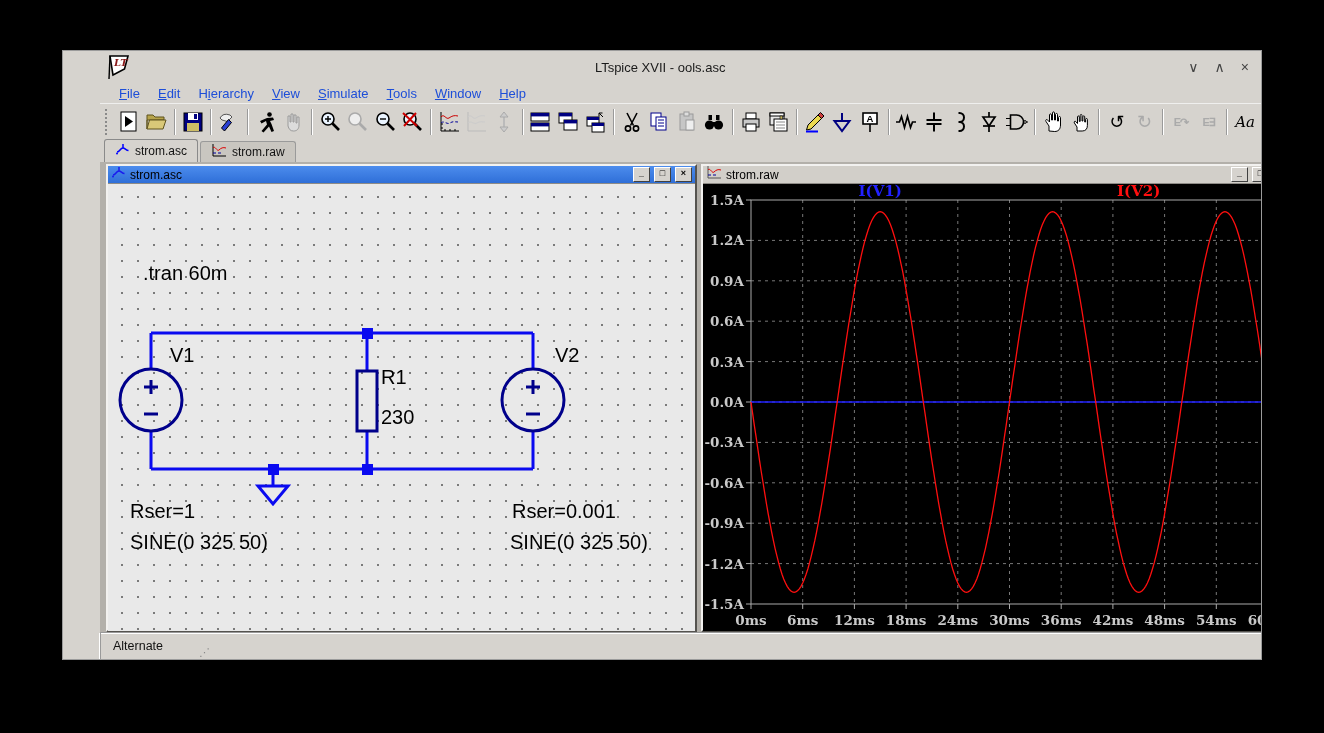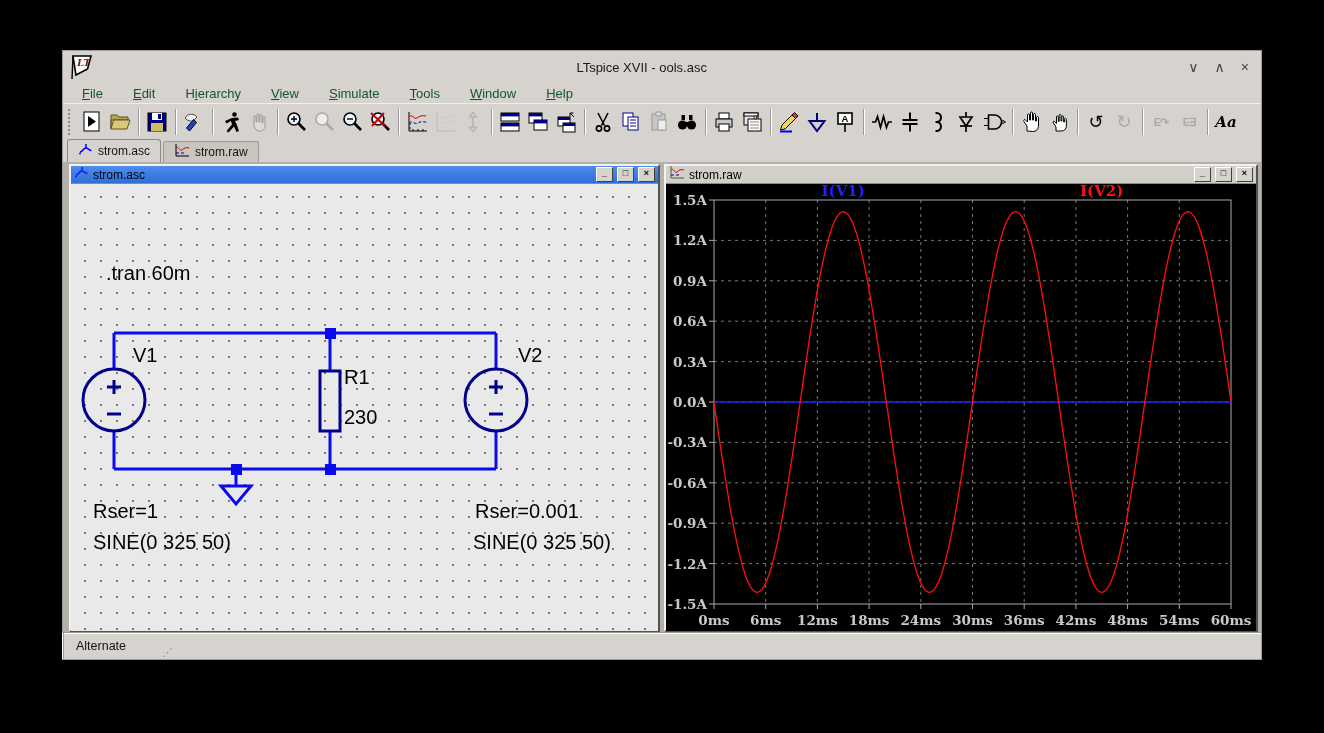--- a/index.html
+++ b/index.html
@@ -1,39 +1,39 @@
 <!DOCTYPE html>
 <html><head>
 <meta charset="utf-8">
 <style>
   html,body{margin:0;padding:0;background:#000;}
   .screen{position:relative;width:1324px;height:733px;background:#000;overflow:hidden;
           font-family:"Liberation Sans",sans-serif;}
   .window{position:absolute;left:62px;top:50px;width:1200px;height:610px;
           background:#d6d3ce;border:1px solid #9b9b9b;box-sizing:border-box;
-          display:flex;flex-direction:column;}
+          display:flex;flex-direction:column;padding-left:37px;}
   
   .titlebar{height:32px;display:flex;align-items:center;padding:0 8px;background:#d6d3ce;}
   .titlebar .app-logo{width:24px;height:26px;}
   .titlebar .title-text{flex:1;text-align:center;font-size:13px;color:#1a1a1a;}
   .win-controls{display:flex;gap:16px;font-size:14px;color:#444;margin-right:4px;}
   .win-controls span{cursor:default;}
   
-  .menubar{height:20px;display:flex;align-items:center;padding:0 10px;gap:12px;font-size:13px;color:#14532d;}
+  .menubar{height:20px;display:flex;align-items:center;padding:0 10px;gap:0;font-size:13px;color:#1d4ed8;}
   .menu-item{padding:1px 9px;}
   .menu-item u{text-decoration:underline;}
   
   .toolbar{height:36px;display:flex;align-items:center;padding:0 2px;border-top:1px solid #efefee;}
   .tbgrip{width:5px;height:26px;margin:0 3px;border-left:2px dotted #8a8a8a;}
   .tbi{width:28px;height:28px;display:flex;align-items:center;justify-content:center;}
   .tbi svg{display:block;}
   .tbsep{width:1px;height:26px;background:#9a9a9a;margin:0 4px;box-shadow:1px 0 0 #fff;}
   .glyph{font-size:18px;line-height:1;color:#000;}
   .glyph.dis{color:#aaa;}
-  .aa{font-family:"DejaVu Serif",serif;font-style:italic;font-weight:bold;font-size:15px;color:#000;}
+  .aa{font-family:"DejaVu Serif",serif;font-style:italic;font-weight:normal;font-size:15px;color:#000;}
   .ero{font-size:11px;font-weight:bold;color:#aaa;letter-spacing:-1px;}
   
   .tabbar{height:22px;display:flex;align-items:flex-end;padding-left:4px;background:#d6d3ce;}
   .tab{display:flex;align-items:center;gap:5px;height:20px;padding:0 10px;font-size:12px;color:#111;
        border:1px solid #9a9a9a;border-bottom:none;border-radius:3px 3px 0 0;background:#c9c6c0;margin-right:2px;}
   .tab.active{background:#d6d3ce;height:22px;box-shadow:0 1px 0 #d6d3ce;border-color:#8a8a8a;}
   
   .mdi{position:relative;flex:1;background:#b3b0aa;overflow:hidden;}
   .child{position:absolute;top:2px;height:468px;box-sizing:border-box;background:#d6d3ce;
          border:2px solid;border-color:#f2f1ef #55534f #55534f #f2f1ef;display:flex;flex-direction:column;}

